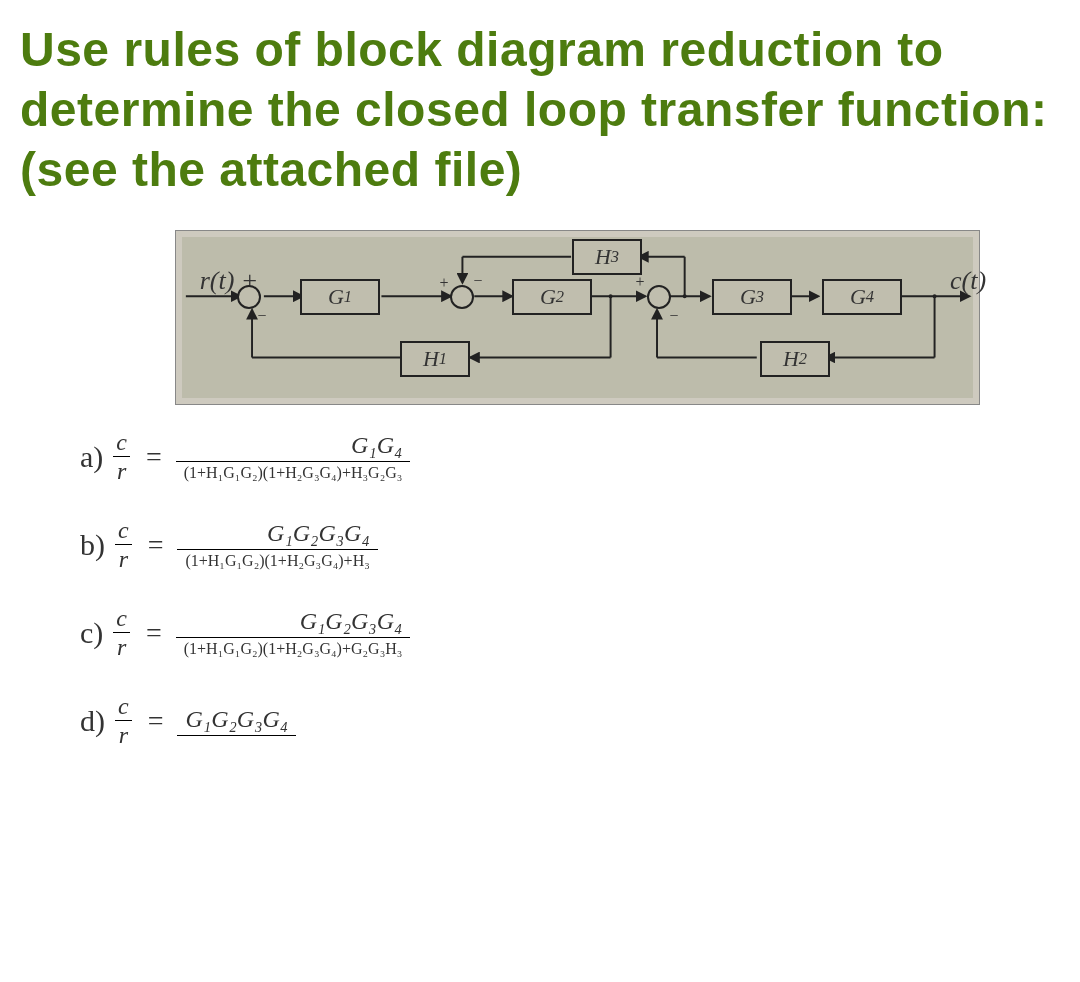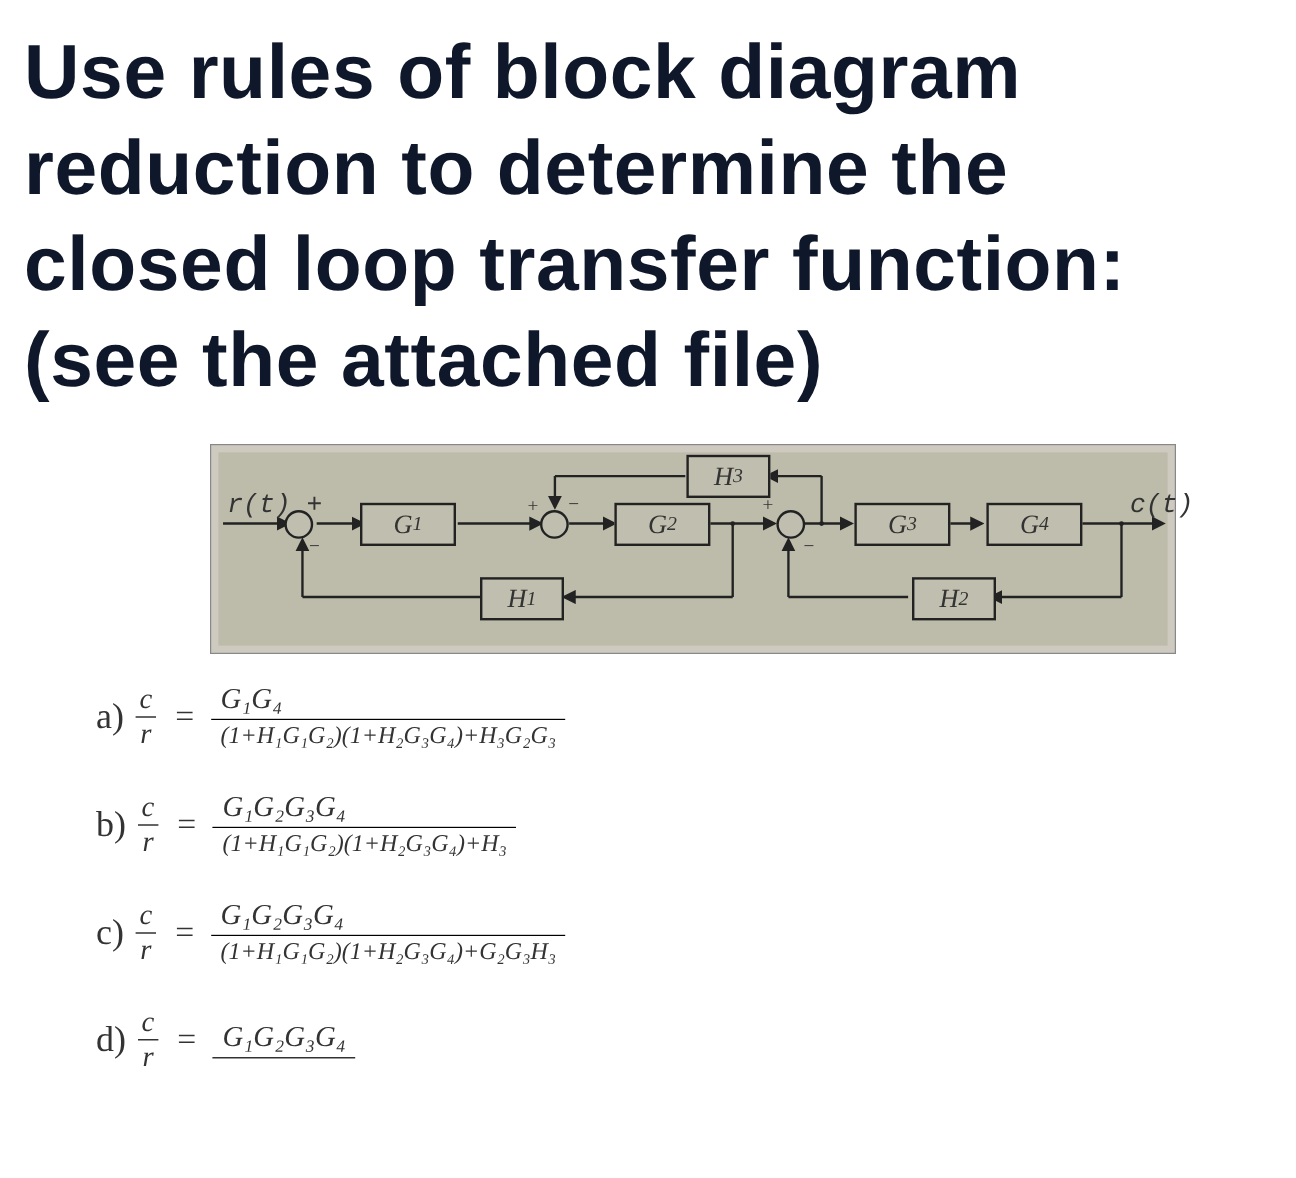--- a/index.html
+++ b/index.html
@@ -9,24 +9,24 @@
     }
     body {
       width: 1080px;
       height: 982px;
       background: #fff;
       font-family: Georgia, 'Times New Roman', serif;
       color: #333;
       padding: 20px 20px 20px 20px;
     }
     .question-text {
-      font-size: 64px;
+      font-size: 48px;
       font-weight: 600;
       line-height: 1.25;
-      color: #0f172a;
+      color: #4d7c0f;
       margin-bottom: 30px;
       letter-spacing: 0.5px;
       font-family: -apple-system, 'Segoe UI', Arial, sans-serif;
     }
     .diagram-container {
       margin-left: 155px;
       margin-bottom: 25px;
       width: 805px;
       height: 175px;
       position: relative;
@@ -57,23 +57,23 @@
       position: absolute;
       width: 24px;
       height: 24px;
       border: 2px solid #222;
       border-radius: 50%;
       background: #c0beae;
       transform: translate(-50%, -50%);
     }
     .label {
       position: absolute;
-      font-family: Liberation Mono, monospace;
+      font-family: Liberation Serif, serif;
       font-style: italic;
-      font-size: 22px;
+      font-size: 26px;
       transform: translate(-50%, -50%);
       padding-left: 44px;
     }
     .sign {
       position: absolute;
       font-family: 'Times New Roman', serif;
       font-size: 16px;
       transform: translate(-50%, -50%);
     }
     .sub {
@@ -121,36 +121,35 @@
       border-top: 1.5px solid #000;
       margin: 2px 0;
     }
     .equals {
       font-size: 28px;
       margin: 0 14px 0 6px;
     }
     .bigfrac {
       display: inline-flex;
       flex-direction: column;
-      align-items: flex-start;
+      align-items: flex-end;
       vertical-align: middle;
     }
     .bigfrac .fnum {
       font-size: 24px;
       padding: 0 8px 2px 8px;
       font-style: italic;
     }
     .bigfrac .fbar {
       width: 100%;
       border-top: 1.5px solid #000;
     }
     .bigfrac .fden {
-      font-size: 20px;
+      font-size: 16px;
       padding: 2px 8px 0 8px;
-      font-style: italic;
     }
   </style>
 </head>
 <body>
 
 <div class="question-text">Use rules of block diagram reduction to determine the closed loop transfer function:(see the attached file)</div>
 
 <div class="diagram-container">
   <div class="diagram-inner">
     <svg class="wires" viewBox="0 0 793 163">

